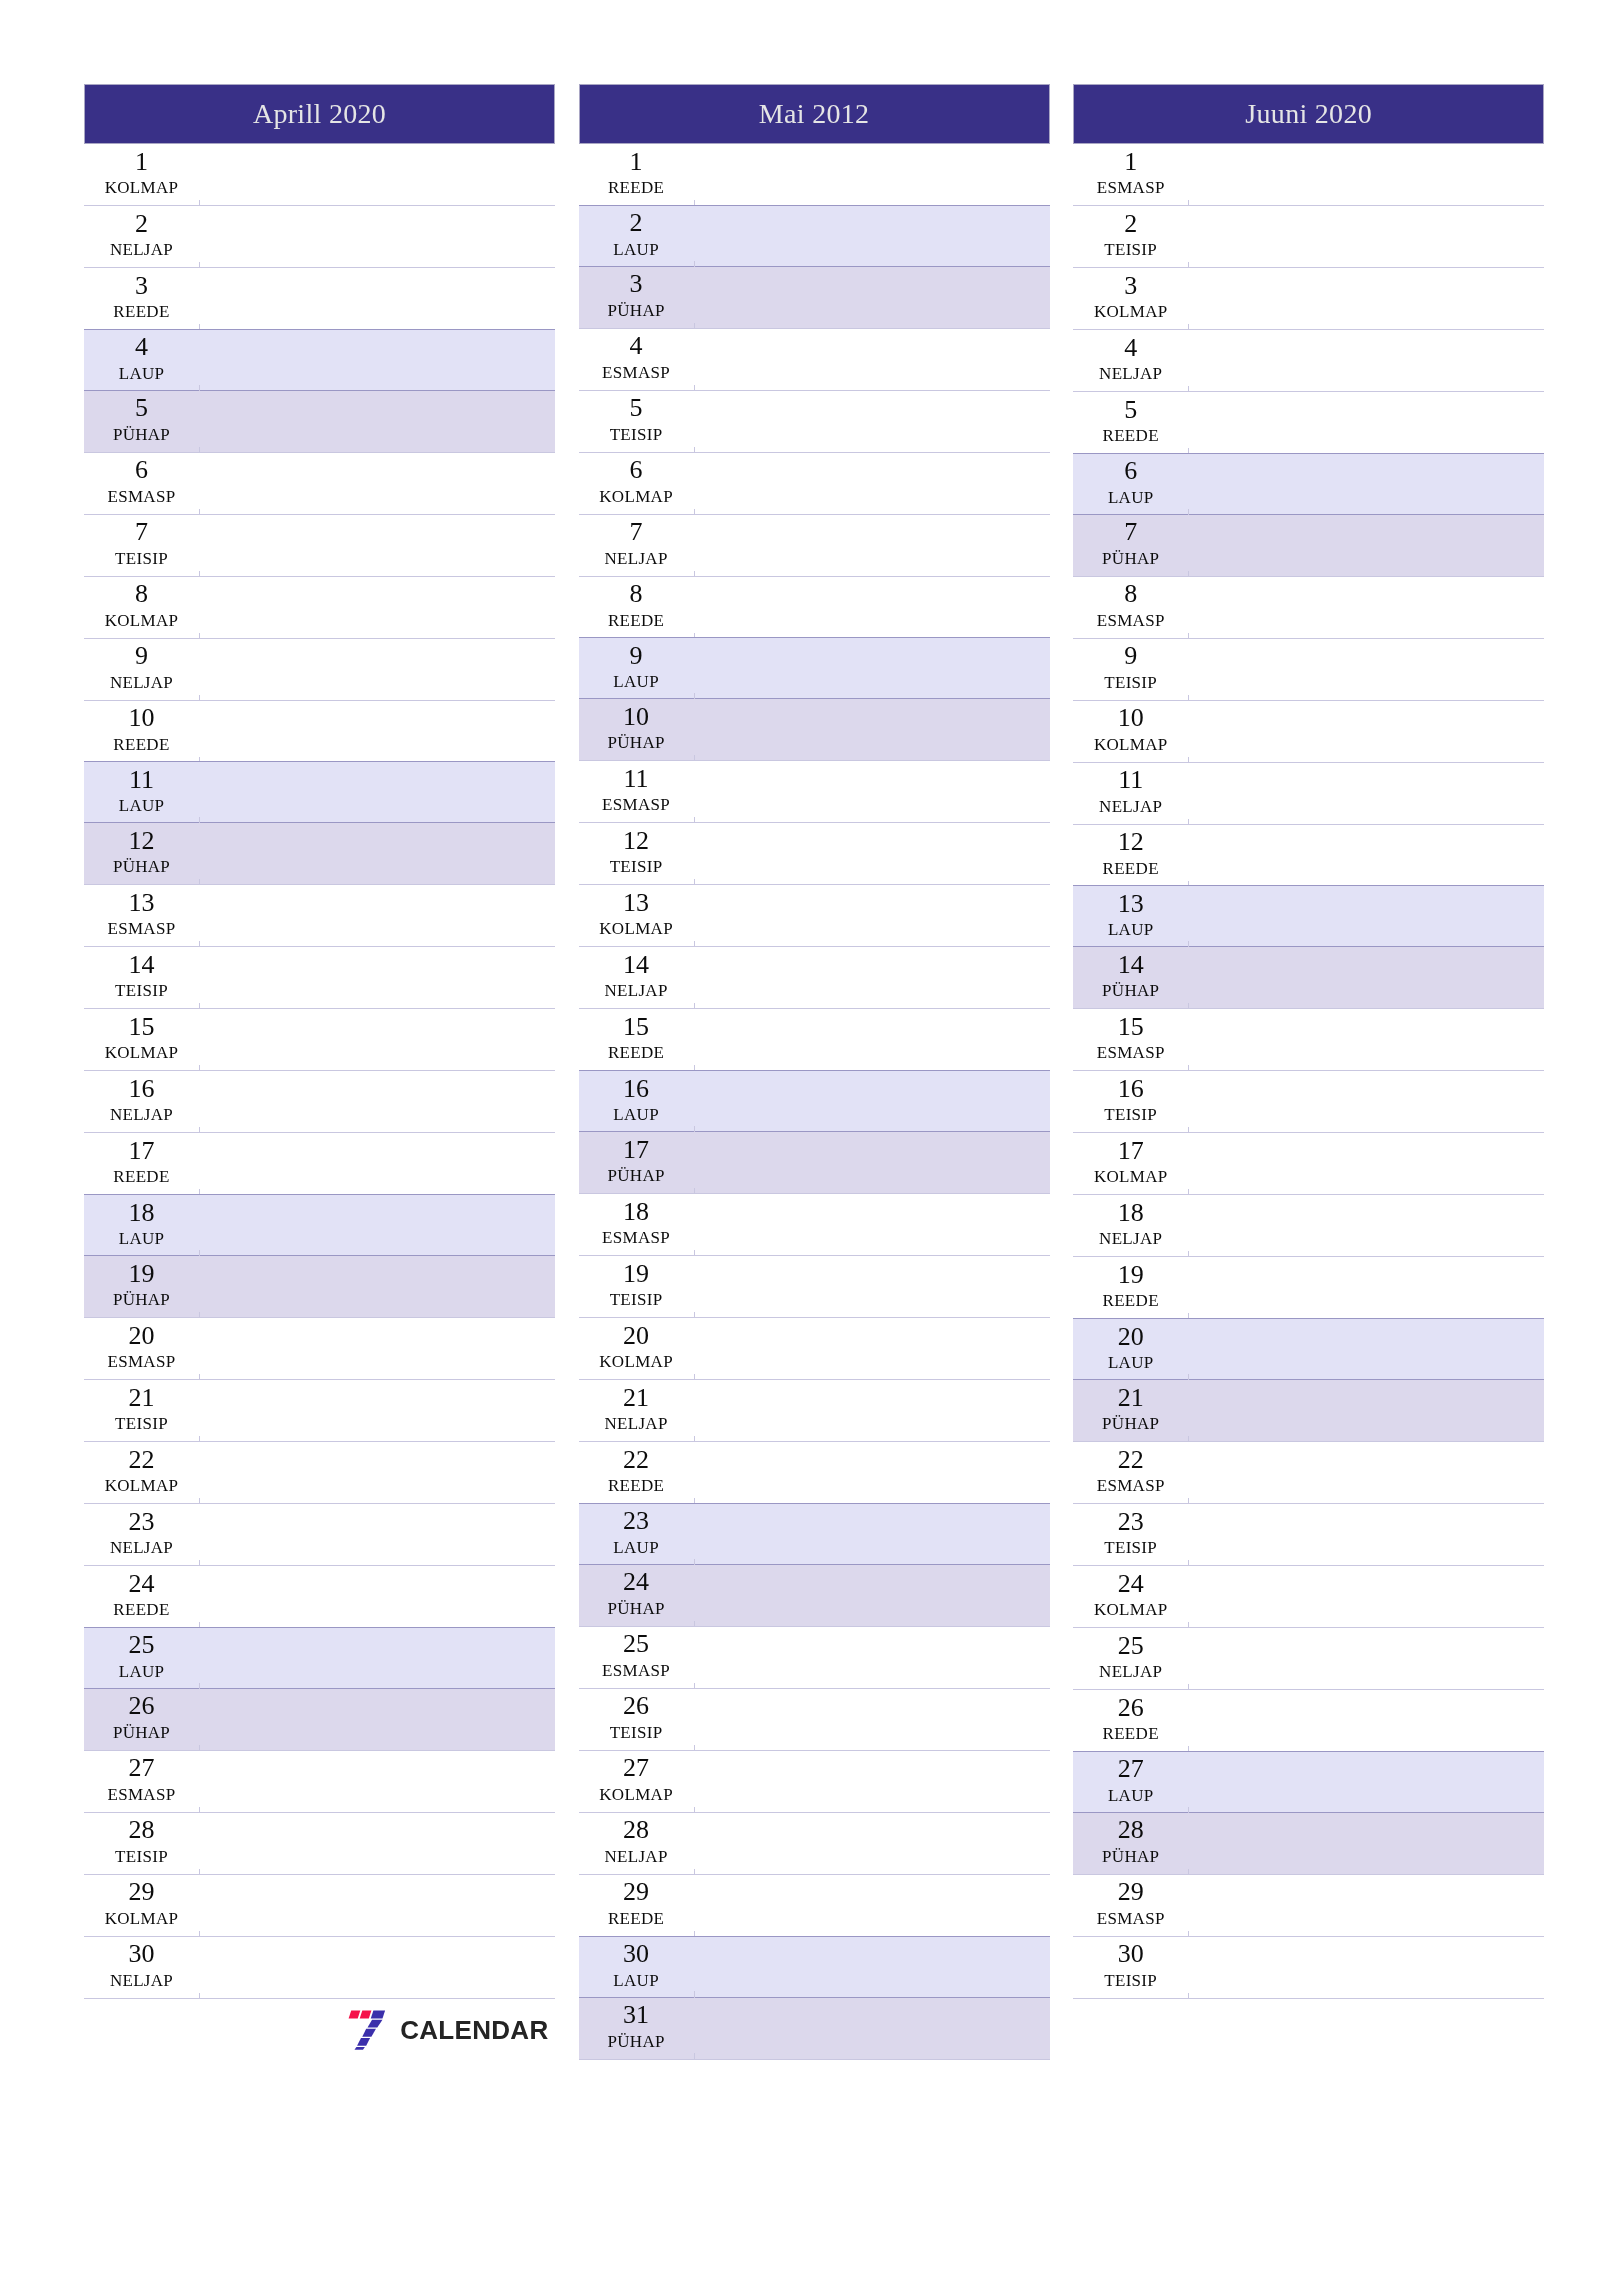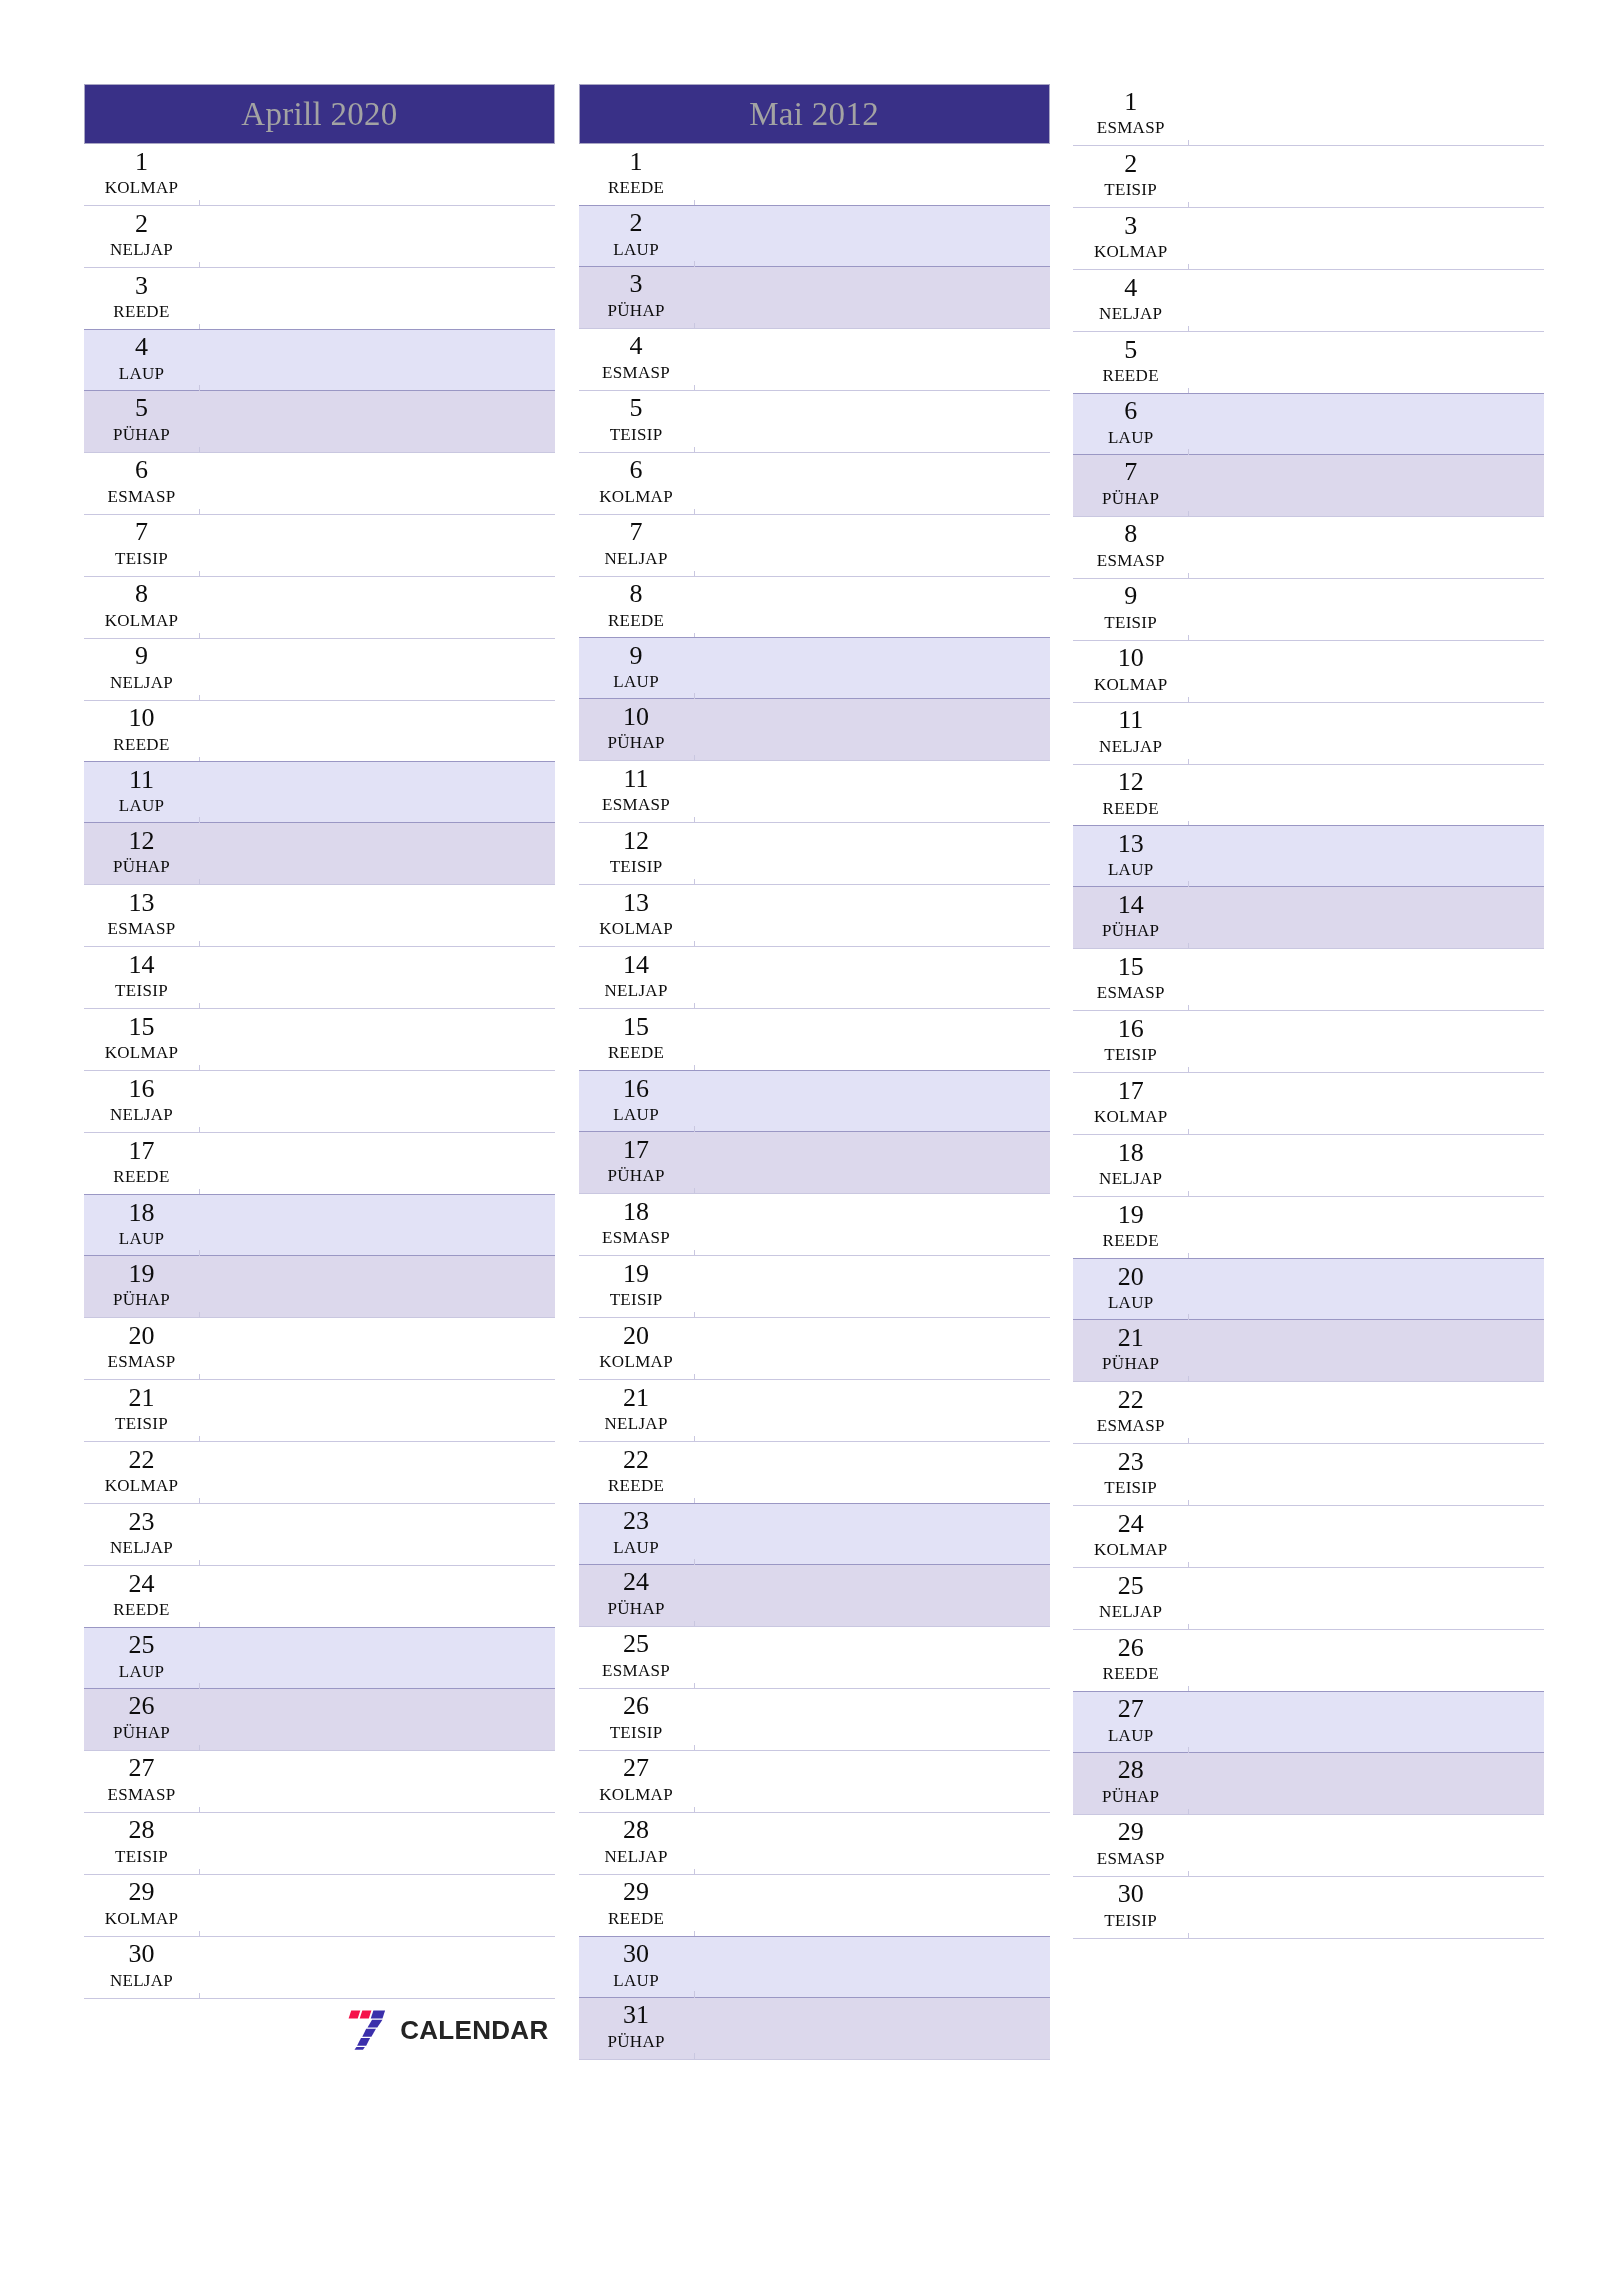--- a/index.html
+++ b/index.html
@@ -42,23 +42,23 @@
   .month-header {
     height: 60px;
     background: #393087;
     border: 0.7px solid #a9a6c4;
     box-sizing: border-box;
     display: flex;
     align-items: center;
     justify-content: center;
   }
   .month-header-title {
-    color: #a3a3a3;
+    color: #e5e5e5;
     font-family: "Liberation Serif", "DejaVu Serif", serif;
-    font-size: 33px;
+    font-size: 28px;
     font-weight: 400;
     letter-spacing: 0.3px;
     line-height: 1;
     white-space: nowrap;
   }
 
   .days {
     display: flex;
     flex-direction: column;
   }
@@ -477,20 +477,23 @@
             <div class="gutter-rule"></div>
           </div>
           <div class="day-row sun">
             <div class="day-num">31</div>
             <div class="day-name">PÜHAP</div>
             <div class="gutter-rule"></div>
           </div>
         </div>
       </div>
       <div class="month-col">
+        <div class="month-header">
+          <span class="month-header-title">Juuni 2020</span>
+        </div>
         <div class="days">
           <div class="day-row">
             <div class="day-num">1</div>
             <div class="day-name">ESMASP</div>
             <div class="gutter-rule"></div>
           </div>
           <div class="day-row">
             <div class="day-num">2</div>
             <div class="day-name">TEISIP</div>
             <div class="gutter-rule"></div>

